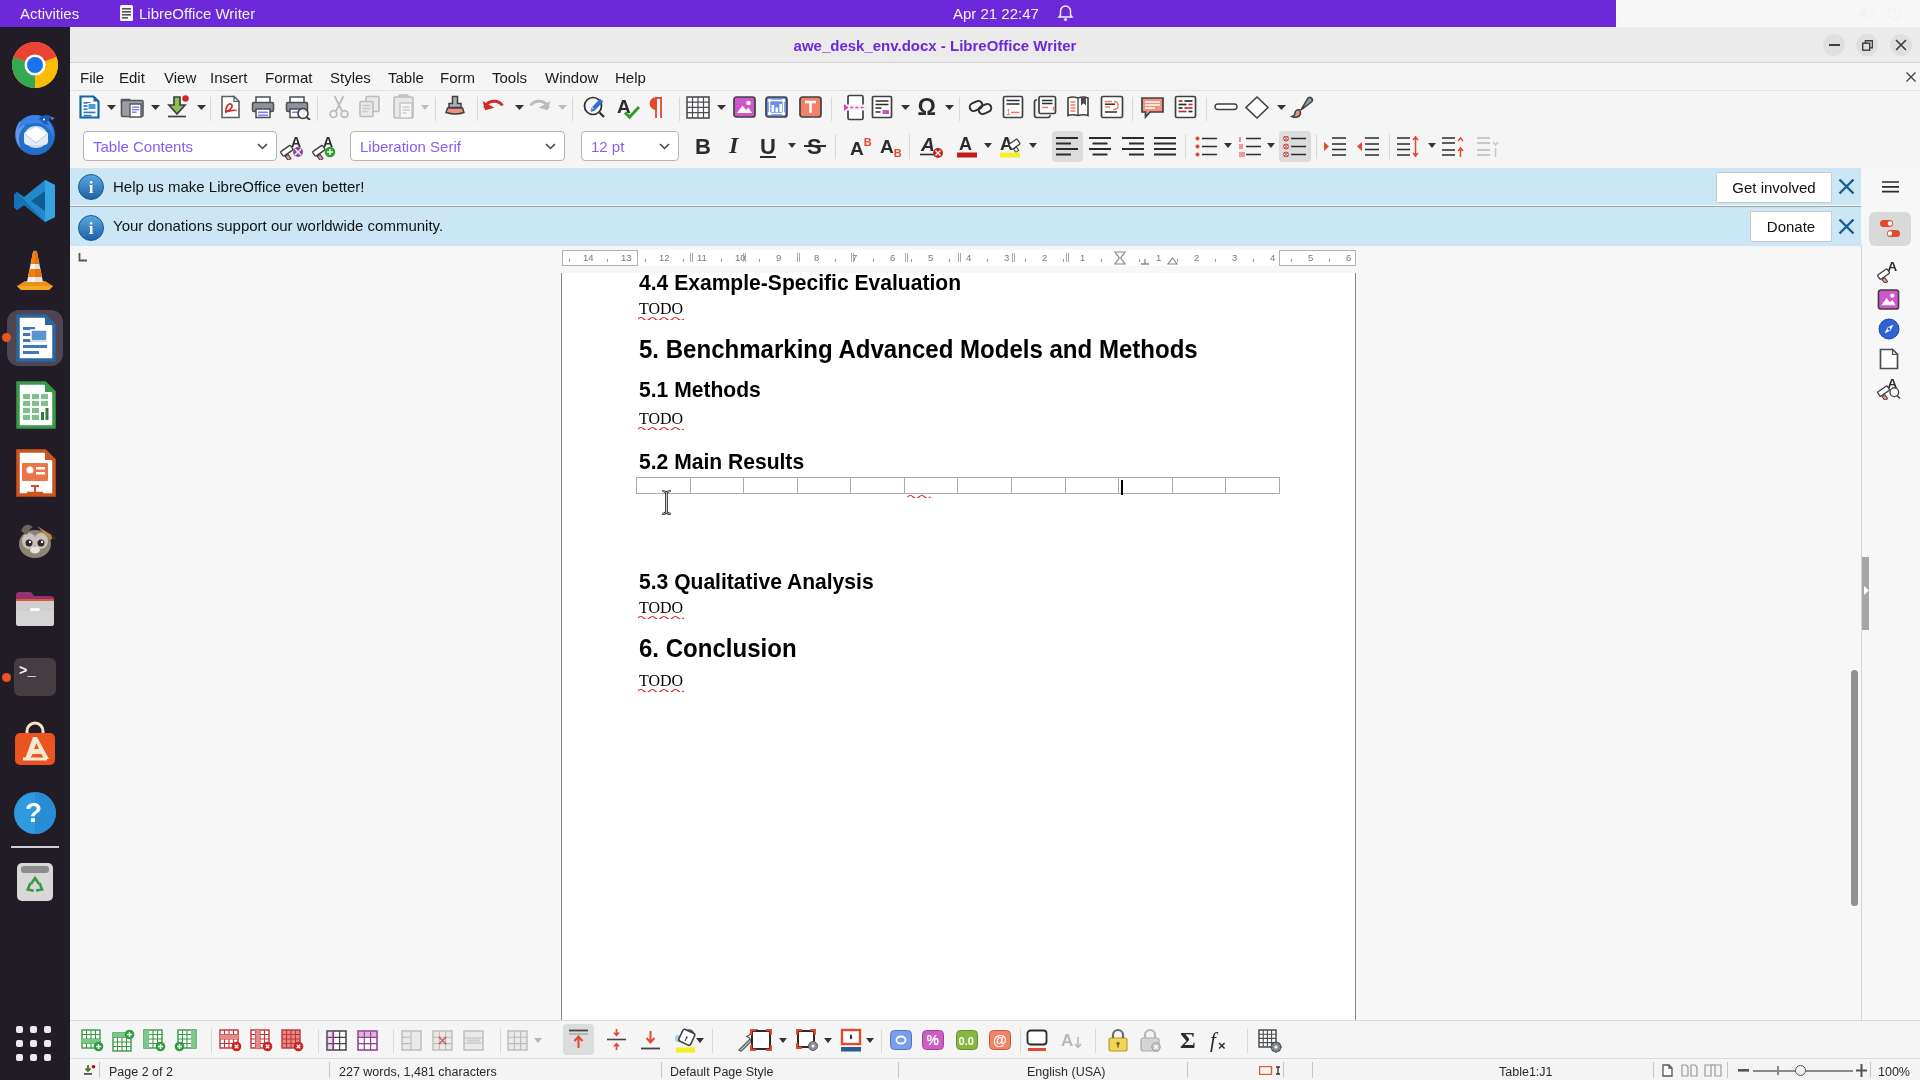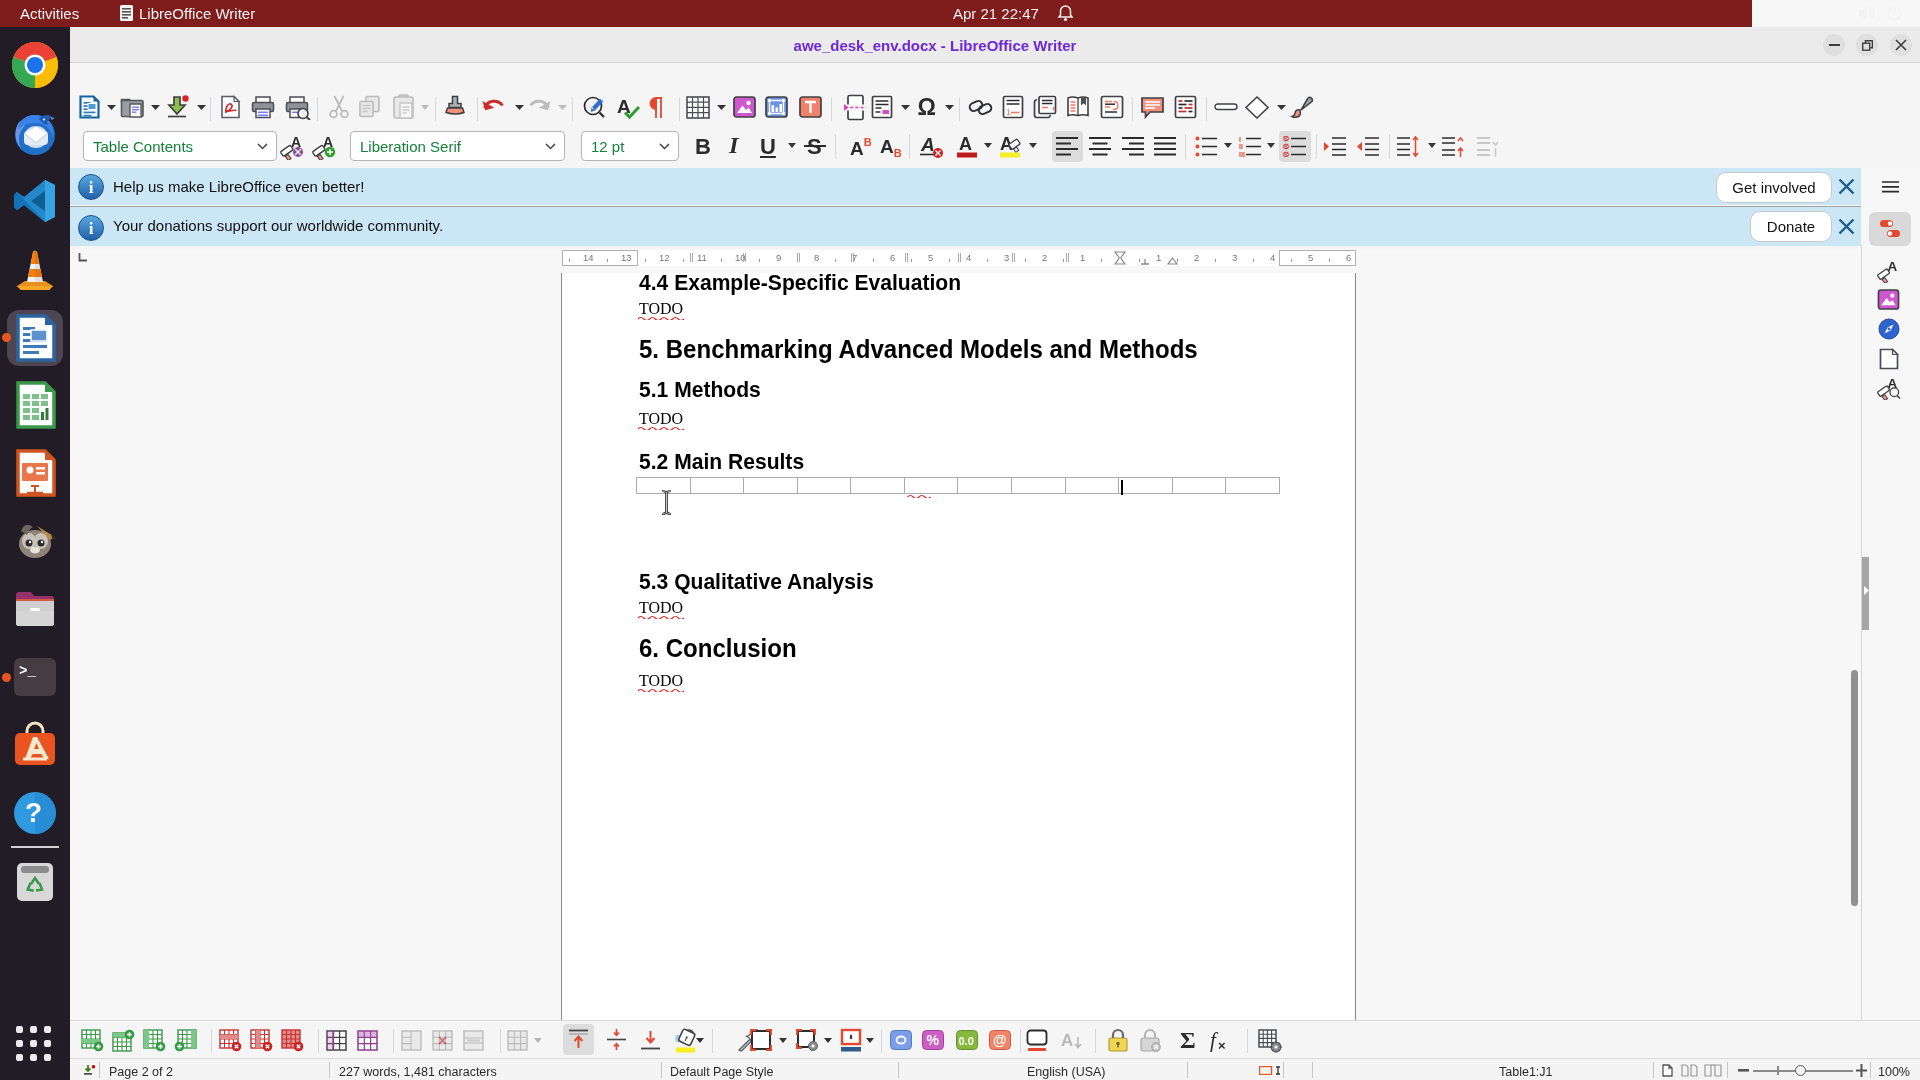--- a/index.html
+++ b/index.html
@@ -1,37 +1,37 @@
 <!DOCTYPE html>
 <html><head>
 <meta charset="utf-8">
 <style>
 * { margin:0; padding:0; box-sizing:border-box; }
 html,body { width:1920px; height:1080px; overflow:hidden; }
 body { font-family:"Liberation Sans", sans-serif; position:relative; background:#f7f7f7; }
 .abs { position:absolute; }
-#topbar { position:absolute; left:0; top:0; width:1752px; height:27px; background:#7f1d1d; color:#fff; }
+#topbar { position:absolute; left:0; top:0; width:1616px; height:27px; background:#6d28d9; color:#fff; }
 #topbar .t { position:absolute; top:5px; font-size:15px; color:#f2f2f2; }
 #dock { position:absolute; left:0; top:27px; width:70px; height:1053px; background:#211c26; overflow:hidden; }
 .dockicon { position:absolute; left:11px; width:48px; height:48px; }
 #win { position:absolute; left:70px; top:27px; width:1850px; height:1053px; background:#f5f5f5; }
 #titlebar { position:absolute; left:0; top:0; width:1850px; height:36px; background:#ebebeb; border-bottom:1px solid #d0d0d0; }
 #titlebar .title { position:absolute; top:9.5px; left:0; width:1730px; text-align:center; font-weight:bold; font-size:15px; color:#6d28d9; }
 .winbtn { position:absolute; top:7px; width:22px; height:22px; border-radius:50%; background:#dfdfdf; }
 #menubar { position:absolute; left:0; top:36px; width:1850px; height:28px; background:#f5f5f5; border-bottom:1px solid #e2e2e2; }
 #menubar span { position:absolute; top:6px; font-size:15px; color:#1a1a1a; }
 #tb1 { position:absolute; left:0; top:64px; width:1850px; height:36px; background:#f5f5f5; }
 #tb2 { position:absolute; left:0; top:100px; width:1850px; height:39px; background:#f5f5f5; }
 .sep1 { position:absolute; top:6px; width:1px; height:24px; background:#d8d8d8; }
 .sep2 { position:absolute; top:7px; width:1px; height:25px; background:#d8d8d8; }
 .combo { position:absolute; top:4px; height:30px; background:#fff; border:1px solid #b5b5b5; border-radius:4px; }
-.combo .txt { position:absolute; left:9px; top:6px; font-size:15px; color:#15803d; }
+.combo .txt { position:absolute; left:9px; top:6px; font-size:15px; color:#8b5cf6; }
 .infobar { position:absolute; left:0; width:1791px; height:37px; background:#cbe6f4; }
 .infobar .msg { position:absolute; left:43px; top:10px; font-size:15px; color:#111; }
-.ibtn { position:absolute; background:#fff; border:1px solid #c9c9c9; border-radius:10px; font-size:15px; color:#111; text-align:center; }
+.ibtn { position:absolute; background:#fff; border:1px solid #c9c9c9; border-radius:1px; font-size:15px; color:#111; text-align:center; }
 .infoi { position:absolute; left:8px; width:26px; height:26px; border-radius:50%; background:linear-gradient(#5aa7e0,#1e62a8); border:1px solid #17538f; color:#fff; font-size:17px; font-weight:bold; text-align:center; font-family:"Liberation Serif",serif; }
 .xclose { position:absolute; width:17px; height:17px; }
 #ruler { position:absolute; left:0; top:222px; width:1768px; height:18px; background:#f7f7f7; font-size:9.5px; color:#777; }
 .rnum { position:absolute; top:3px; }
 .rtick { position:absolute; top:10px; width:1px; height:3px; background:#999; }
 .rcol { position:absolute; top:4px; width:1px; height:9px; background:#aaa; }
 #docview { position:absolute; left:0; top:240px; width:1768px; height:753px; background:#f7f7f7; overflow:hidden; }
 #page { position:absolute; left:491px; top:6px; width:795px; height:760px; background:#fff; border-left:1px solid #888; border-right:1px solid #888; }
 .h1 { position:absolute; font-weight:bold; font-size:26.5px; line-height:26.5px; color:#000; white-space:nowrap; transform:scaleX(0.907); transform-origin:0 0; }
 .h2 { position:absolute; font-weight:bold; font-size:21.5px; line-height:21.5px; color:#000; white-space:nowrap; transform:scaleX(0.98); transform-origin:0 0; }
@@ -226,20 +226,36 @@
     <div class="winbtn" style="left:1820px;"></div>
     <svg class="abs" style="left:1759px;top:17px;" width="11" height="2">
         <rect width="11" height="2" fill="#3c3c3c"></rect>
       </svg>
     <svg class="abs" style="left:1792px;top:13px;" width="11" height="11" viewBox="0 0 11 11">
         <rect x="0.7" y="3.2" width="7" height="7" fill="none" stroke="#3c3c3c" stroke-width="1.4"></rect>
         <path d="M3.4 3 v-2.2 h7 v7 h-2.2" fill="none" stroke="#3c3c3c" stroke-width="1.4"></path>
       </svg>
     <svg class="abs" style="left:1825px;top:12px;" width="12" height="12" viewBox="0 0 12 12">
         <path d="M1 1 L11 11 M11 1 L1 11" stroke="#3c3c3c" stroke-width="1.6"></path>
+      </svg>
+  </div>
+  <div id="menubar">
+    <span style="left:10px;">File</span>
+    <span style="left:49px;">Edit</span>
+    <span style="left:94px;">View</span>
+    <span style="left:140px;">Insert</span>
+    <span style="left:195px;">Format</span>
+    <span style="left:260px;">Styles</span>
+    <span style="left:318px;">Table</span>
+    <span style="left:370px;">Form</span>
+    <span style="left:422px;">Tools</span>
+    <span style="left:475px;">Window</span>
+    <span style="left:545px;">Help</span>
+    <svg class="abs" style="left:1835px;top:8px;" width="12" height="12" viewBox="0 0 12 12">
+        <path d="M1.5 1.5 L10.5 10.5 M10.5 1.5 L1.5 10.5" stroke="#444" stroke-width="1.4"></path>
       </svg>
   </div>
   <div id="tb1">
     <svg class="abs" style="left:8px;top:4px;" width="23" height="25" viewBox="0 0 23 25">
         <path d="M2.5 1.5 h13 l5 5 v16 h-18 z" fill="#fff" stroke="#1565a0" stroke-width="2.2"></path>
         <path d="M15.5 1.5 l5 5 h-5 z" fill="#1565a0"></path>
         <g fill="#2e7cb8">
           <rect x="5.5" y="7" width="7" height="1.7"></rect>
           <rect x="5.5" y="10.2" width="12" height="1.7"></rect>
           <rect x="5.5" y="13.4" width="12" height="1.7"></rect>

